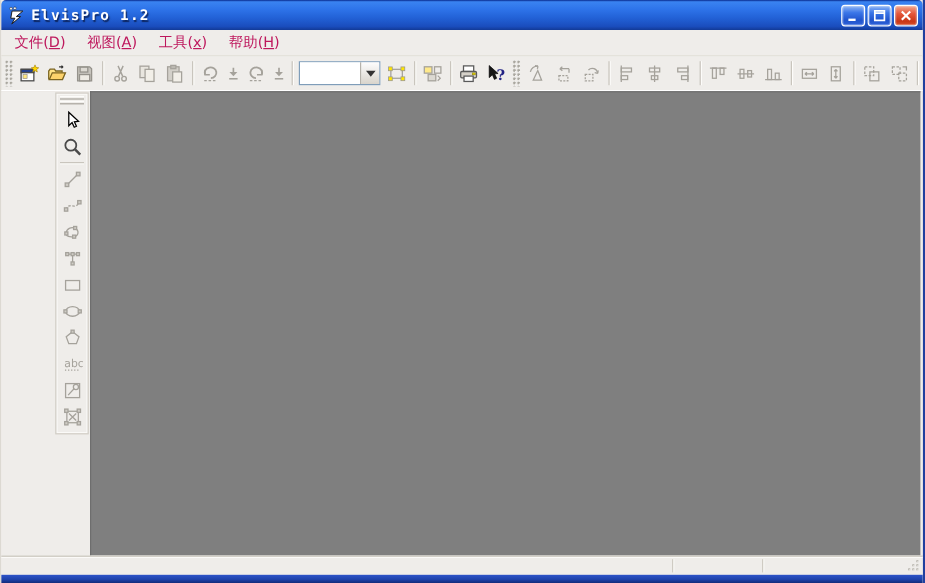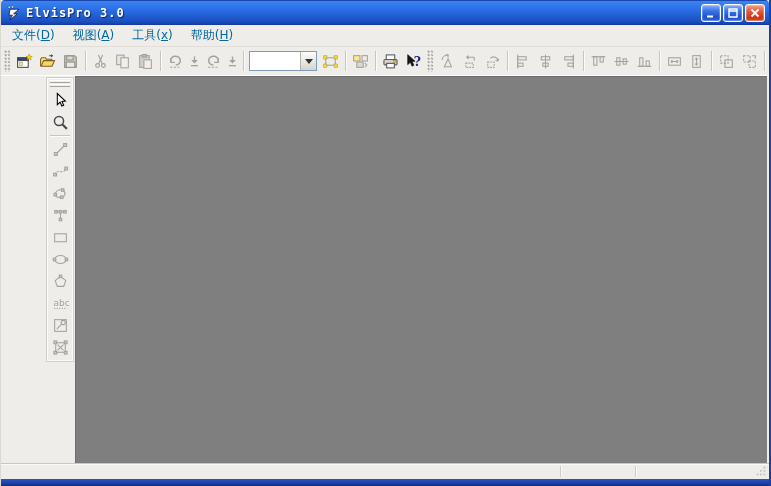--- a/index.html
+++ b/index.html
@@ -32,21 +32,21 @@
     border:1px solid #fff; display:flex; align-items:center; justify-content:center;
     box-shadow:inset 0 0 0 1px rgba(255,255,255,.25);
   }
   .winbtn.blue { background:linear-gradient(180deg,#8eb4f4 0%,#3b76e8 35%,#1f53cc 75%,#2e63da 100%); }
   .winbtn.red  { background:linear-gradient(180deg,#f2a68c 0%,#e4573b 40%,#c93716 80%,#d8502c 100%); }
 
   
   .menubar {
     height:22px; flex:0 0 22px; background:#efedea;
     display:flex; align-items:center; padding-left:4px;
-    font-size:12px; color:#0369a1; border-bottom:1px solid #e2dfd8;
+    font-size:12px; color:#be185d; border-bottom:1px solid #e2dfd8;
   }
   .menu-item { padding:3px 7px; margin-right:4px; white-space:nowrap; }
   .menu-item u { text-decoration:underline; }
 
   
   .toolbar {
     height:29px; flex:0 0 29px; background:#efedea;
     display:flex; align-items:center; padding:0 1px;
     border-bottom:1px solid #fff; box-shadow:0 1px 0 #d9d5cd;
   }
@@ -114,21 +114,21 @@
 <body>
 
 <div class="window">
 
   <div class="titlebar">
     <svg class="app-icon" viewBox="0 0 16 16">
       <circle cx="3.2" cy="2.2" r="1.1" fill="#fff" stroke="#111" stroke-width=".4"></circle>
       <circle cx="6.4" cy="1.9" r="1.1" fill="#fff" stroke="#111" stroke-width=".4"></circle>
       <path d="M4 4.2 H13 L7.6 8.8 H11.2 L3.8 15 L6.4 10.2 H3 Z" fill="#fff" stroke="#1a1a1a" stroke-width=".8"></path>
     </svg>
-    <div class="title-text">ElvisPro 3.0</div>
+    <div class="title-text">ElvisPro 1.2</div>
     <div class="winbtns">
       <div class="winbtn blue">
         <svg width="12" height="12" viewBox="0 0 12 12">
             <rect x="2" y="8.5" width="6" height="2" fill="#fff"></rect>
           </svg>
       </div>
       <div class="winbtn blue">
         <svg width="12" height="12" viewBox="0 0 12 12">
             <path d="M2 2 h8 v8 h-8 Z M2 4 h8" fill="none" stroke="#fff" stroke-width="1.4"></path>
           </svg>

